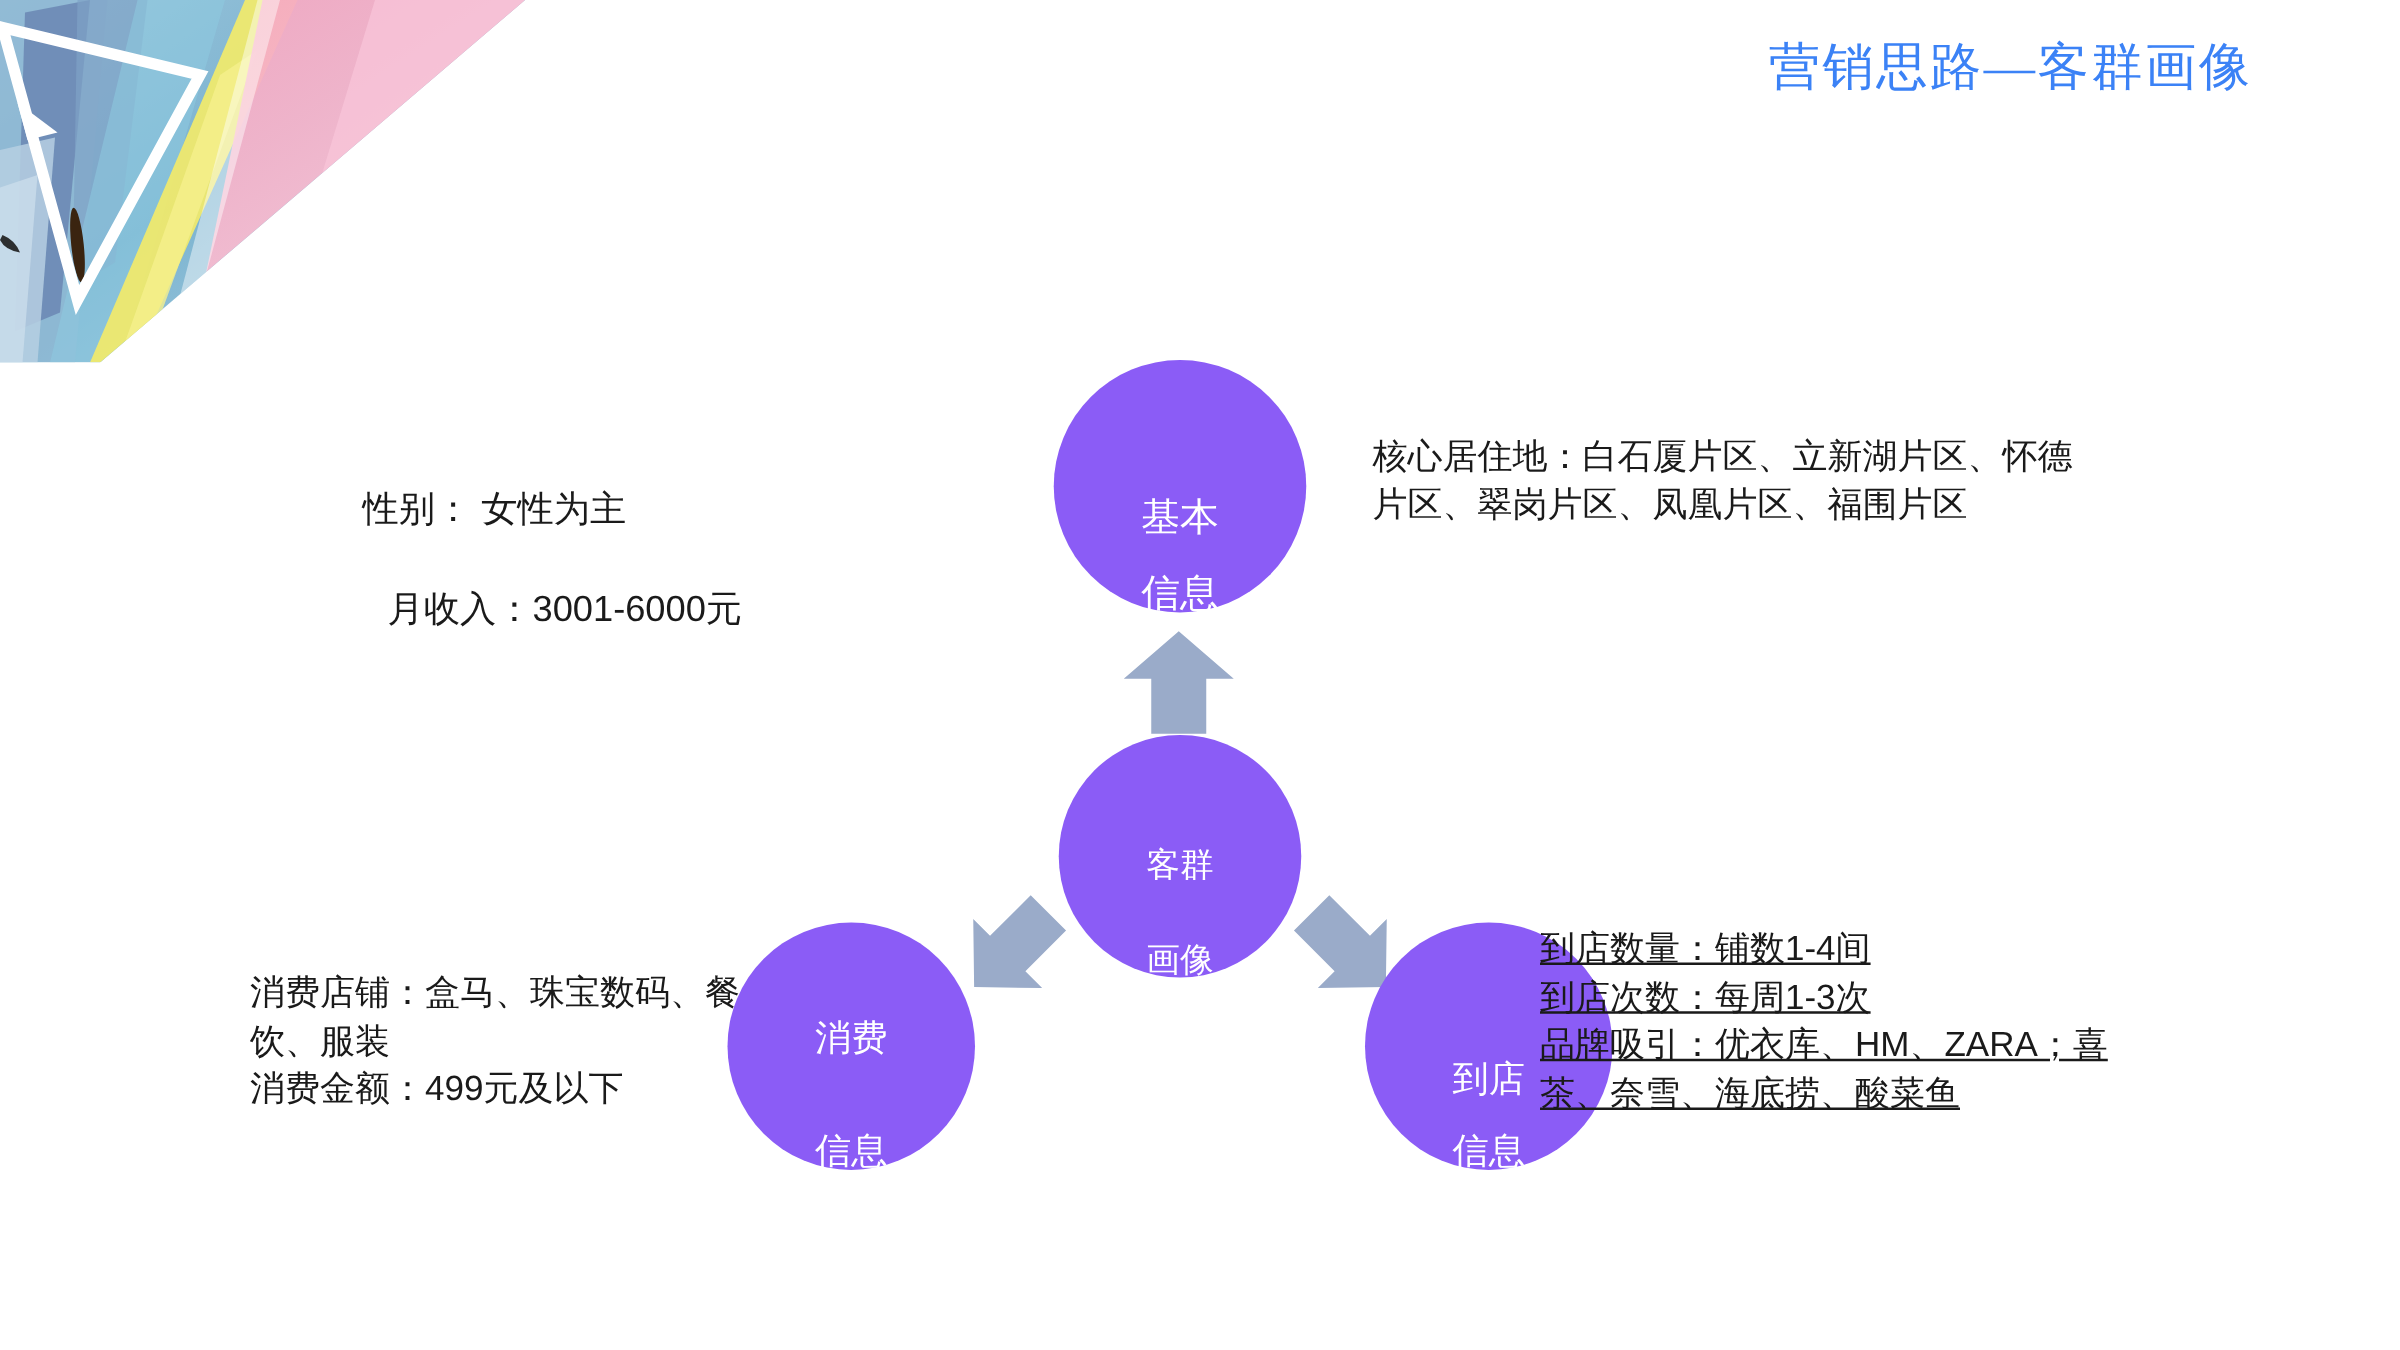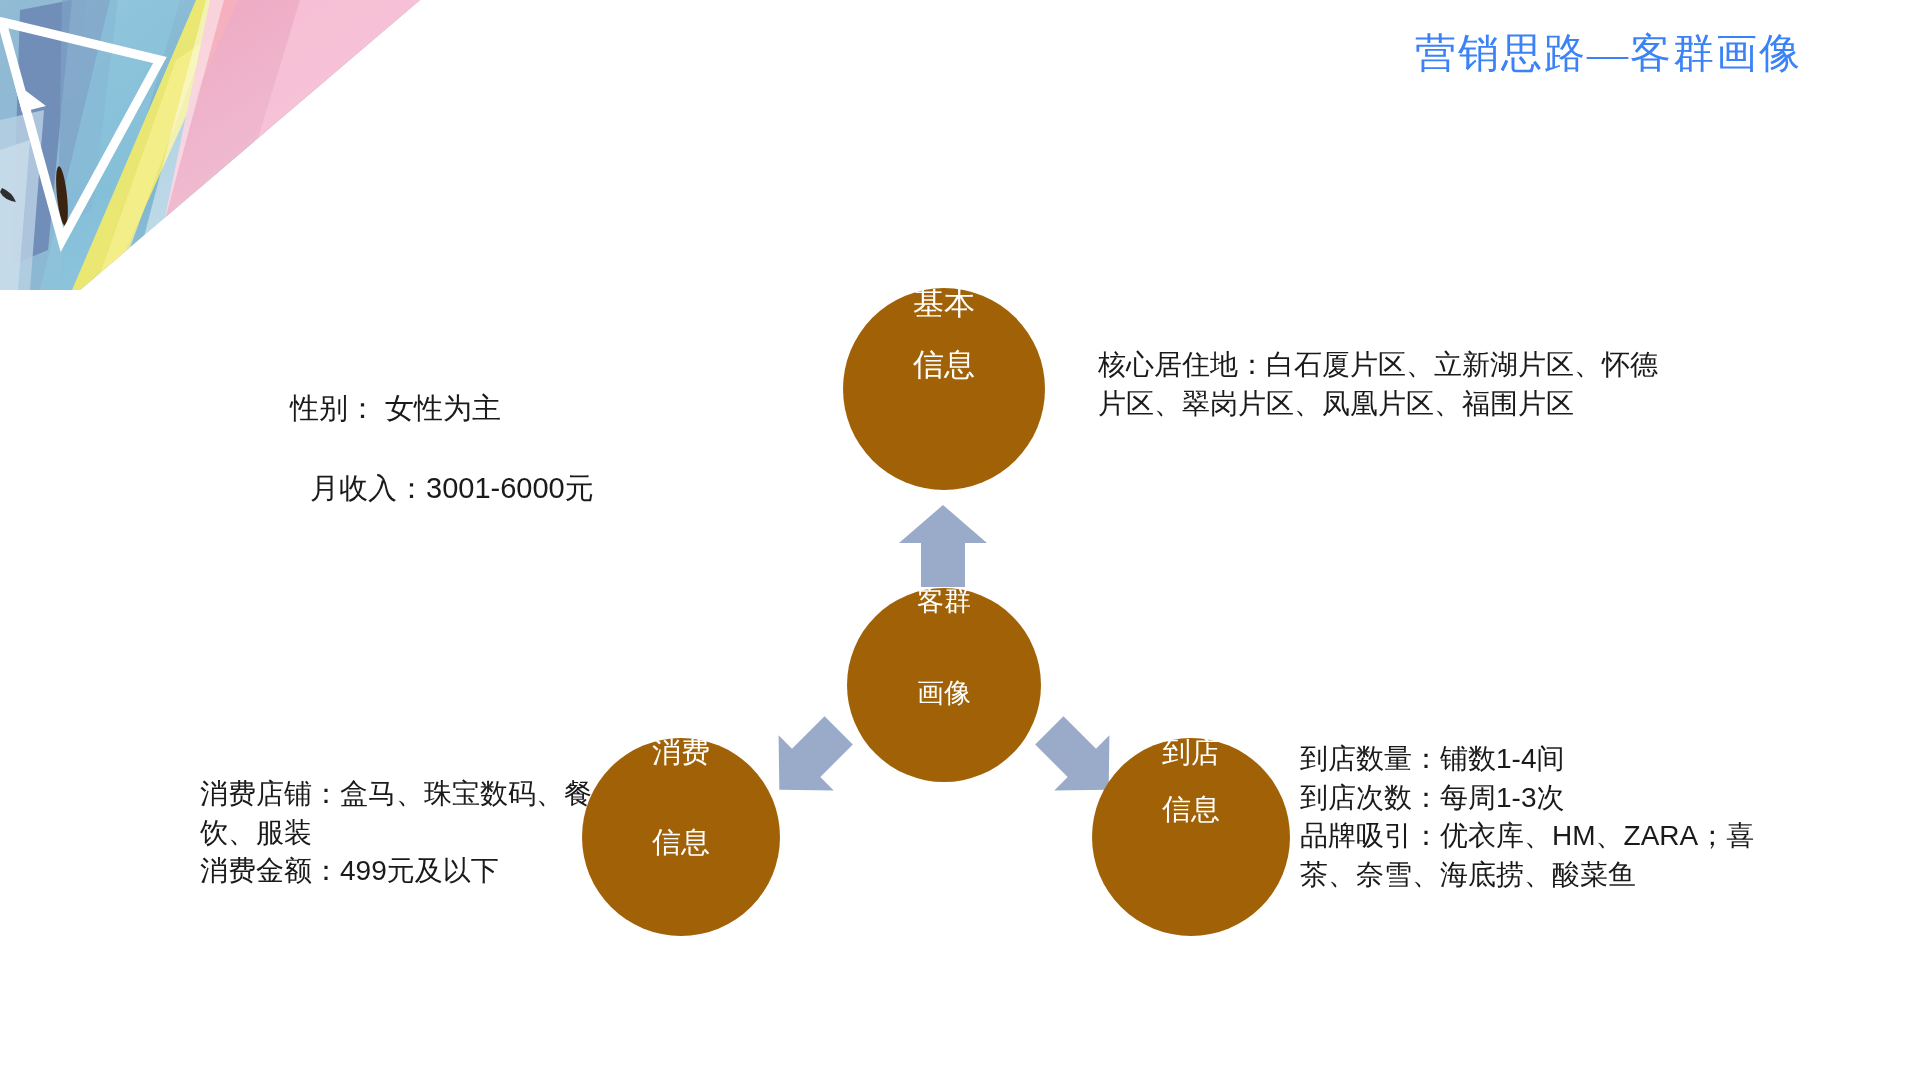--- a/index.html
+++ b/index.html
@@ -40,26 +40,26 @@
     font-size: 41px;
     letter-spacing: 2px;
     color: #3b82f6;
     white-space: nowrap;
   }
 
   
   .node-circle {
     position: absolute;
     border-radius: 50%;
-    background: #a16207;
+    background: #8b5cf6;
     color: #ffffff;
     display: flex;
     flex-direction: column;
     align-items: center;
-    justify-content: flex-start;
+    justify-content: flex-end;
     text-align: center;
     font-family: "Liberation Sans", "DejaVu Sans", sans-serif;
     box-sizing: border-box;
   }
   .node-circle .line {
     display: block;
     line-height: 1.0;
   }
 
   #circle-basic {
@@ -72,21 +72,21 @@
   #circle-basic .line + .line { margin-top: 30px; }
 
   #circle-center {
     left: 847px;
     top: 588px;
     width: 194px;
     height: 194px;
     font-size: 27px;
     gap: 29px;
   }
-  #circle-center .line + .line { margin-top: 36px; }
+  #circle-center .line + .line { margin-top: 20px; }
 
   #circle-consumption {
     left: 582px;
     top: 738px;
     width: 198px;
     height: 198px;
     font-size: 29px;
     gap: 33px;
   }
   #circle-consumption .line + .line { margin-top: 28px; }
@@ -130,23 +130,24 @@
     left: 1098px;
     top: 346px;
     width: 560px;
   }
   #anno-consumption {
     left: 200px;
     top: 775px;
     width: 400px;
   }
   #anno-visit {
-    left: 1300px;
+    left: 1232px;
     top: 740px;
     width: 500px;
+    text-decoration: underline;
   }
 </style>
 </head>
 <body>
 
 <div id="slide">
 
   <div id="corner-deco">
     <svg width="420" height="290" viewBox="0 0 420 290" xmlns="http://www.w3.org/2000/svg">
       <defs>

